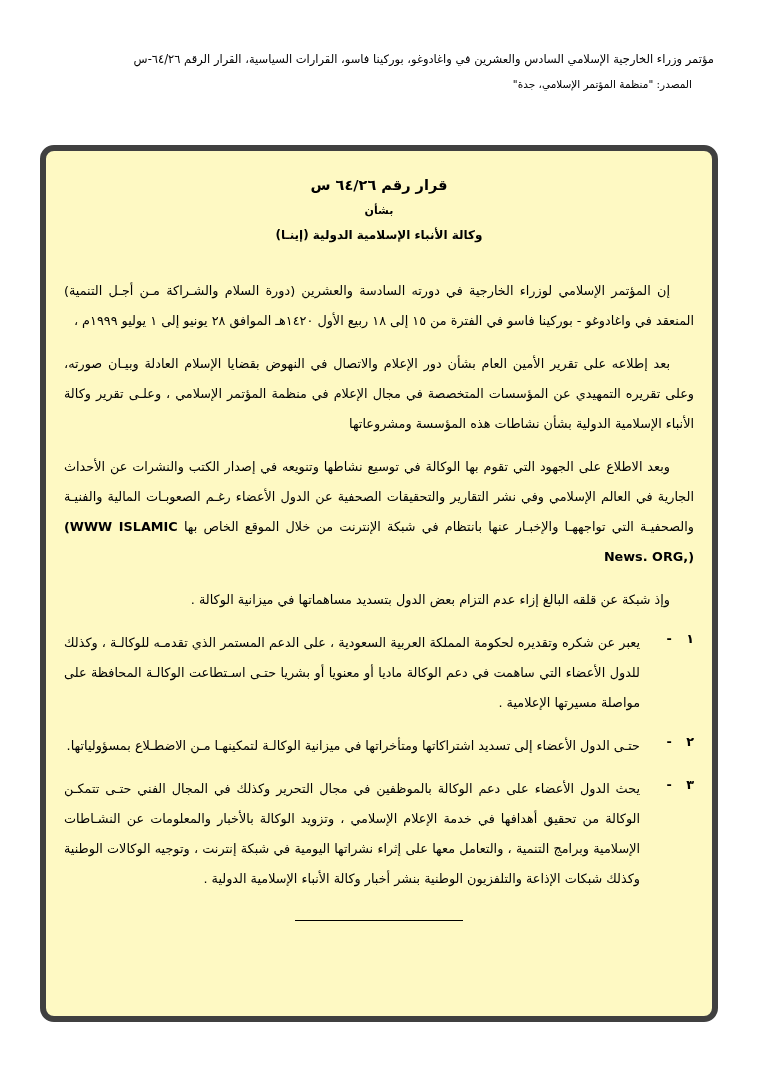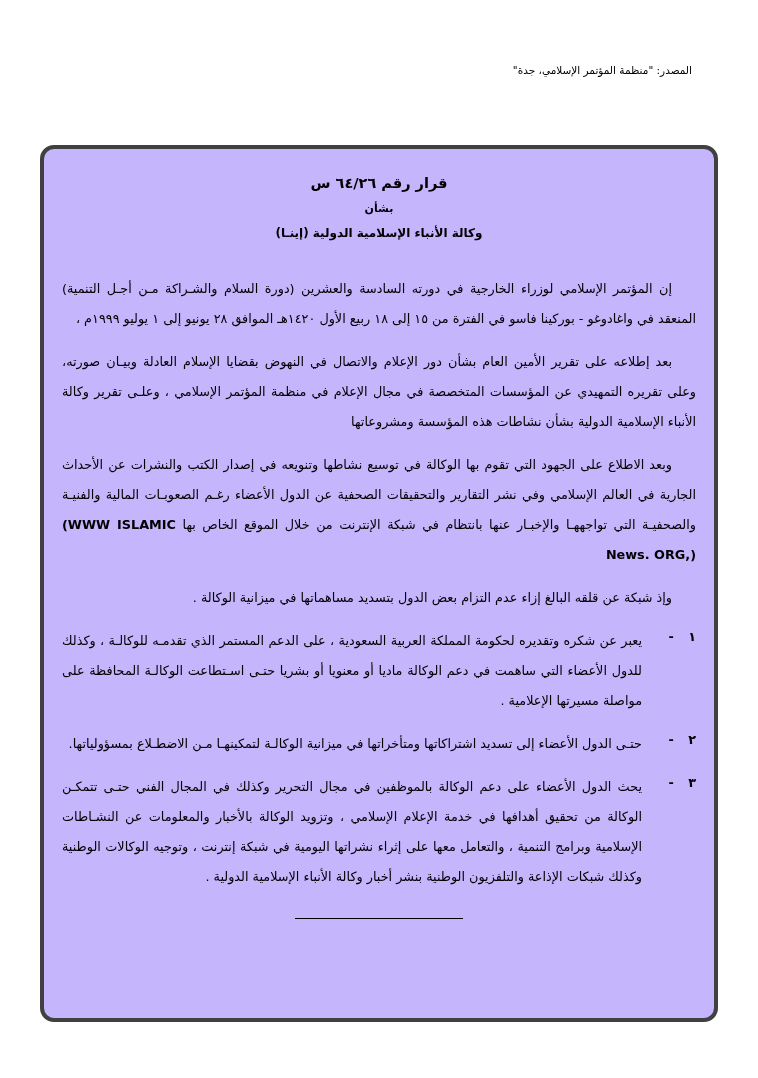--- a/index.html
+++ b/index.html
@@ -33,23 +33,23 @@
     margin-top: 12px;
     padding-right: 22px;
   }
   .frame {
     position: absolute;
     left: 40px;
     top: 145px;
     width: 678px;
     height: 877px;
     box-sizing: border-box;
-    border: 4px solid #404040;
+    border: 6px solid #404040;
     border-radius: 14px;
-    background: #c4b5fd;
+    background: #fef9c3;
     overflow: hidden;
   }
   .doc {
     direction: rtl;
     padding: 26px 18px 0 18px;
   }
   .title-block {
     text-align: center;
     font-weight: bold;
     margin-bottom: 34px;
@@ -107,20 +107,21 @@
     border-top: 1.5px solid #000000;
     margin: 26px auto 0 auto;
   }
 </style>
 </head>
 <body>
 
 <div class="page">
 
   <div class="header">
+    <div class="line1">مؤتمر وزراء الخارجية الإسلامي السادس والعشرين في واغادوغو، بوركينا فاسو، القرارات السياسية، القرار الرقم ٦٤/٢٦-س</div>
     <div class="line2">المصدر:  "منظمة المؤتمر الإسلامي، جدة"</div>
   </div>
 
   <div class="frame">
     <div class="doc">
 
       <div class="title-block">
         <div class="t1">قرار رقم ٦٤/٢٦ س</div>
         <div class="t2">بشأن</div>
         <div class="t3">وكالة الأنباء الإسلامية الدولية (إينـا)</div>

